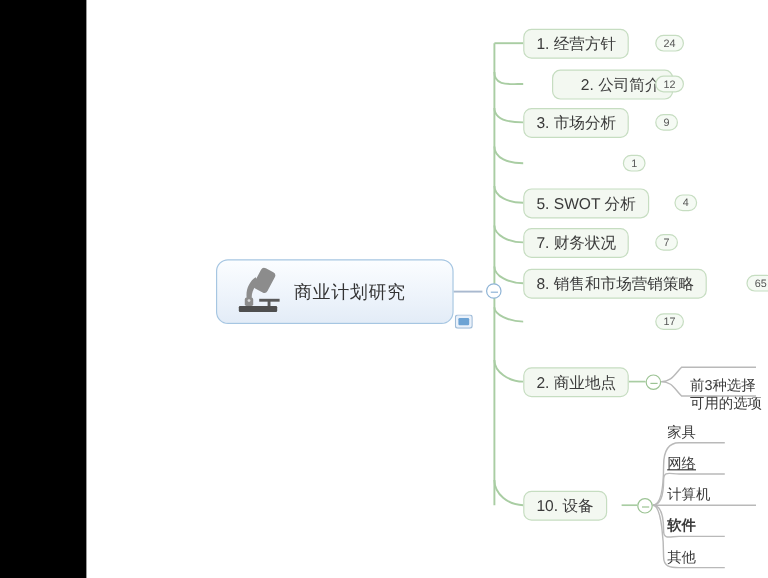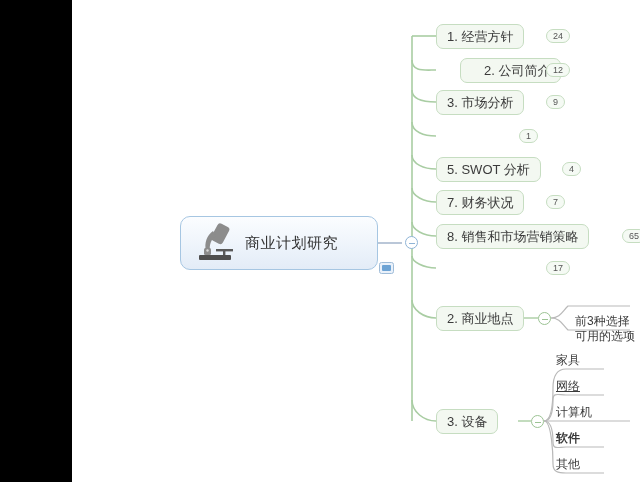--- a/index.html
+++ b/index.html
@@ -263,21 +263,21 @@
 
   <div class="badge" style="left:546px; top:261px;">
     <span>17</span>
   </div>
 
   <div class="branch-node" style="left:436px; top:306px;">
     <span>2. 商业地点</span>
   </div>
 
   <div class="branch-node" style="left:436px; top:409px;">
-    <span>3. 设备</span>
+    <span>10. 设备</span>
   </div>
 
   <div class="toggle green" style="left:538px; top:312px;"></div>
   <div class="toggle green" style="left:531px; top:415px;"></div>
 
   <div class="leaf-node" style="left:575px; top:290px;margin-top:39px;">
     <span>可用的选项</span>
   </div>
   <div class="leaf-node" style="left:575px; top:314px;">
     <span>前3种选择</span>

